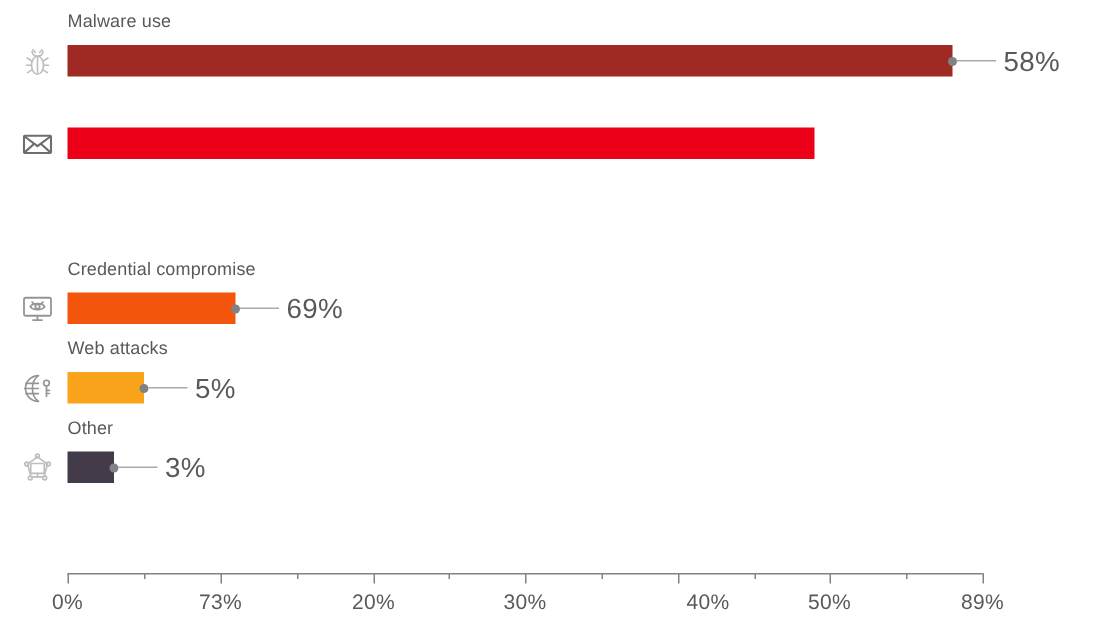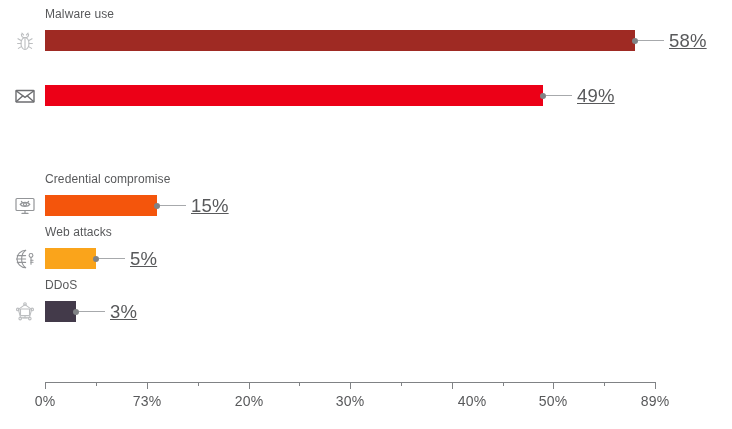--- a/index.html
+++ b/index.html
@@ -63,21 +63,20 @@
   }
 
   
   .callout {
     position: absolute;
     top: 24px;
     height: 21px;
     display: flex;
     align-items: center;
     pointer-events: none;
-    text-decoration: underline;
   }
   .callout .dot {
     width: 6px;
     height: 6px;
     border-radius: 50%;
     background: #808285;
     flex: 0 0 auto;
   }
   .callout .leader {
     height: 1px;
@@ -164,25 +163,20 @@
       <svg width="24" height="24" viewBox="0 0 24 24" fill="none" stroke="#6d6e71" stroke-width="1.4" stroke-linecap="round">
         <rect x="3" y="6.5" width="18" height="11.5" rx="0.6"></rect>
         <path d="M3.4 7 12 13.4 20.6 7"></path>
         <path d="M3.4 17.6 9.6 12"></path>
         <path d="M20.6 17.6 14.4 12"></path>
       </svg>
     </div>
     <div class="bar-track" style="width:498px">
       <div class="bar" style="width:498px;background:#ec0017"></div>
     </div>
-    <div class="callout" style="left:540px">
-      <span class="dot"></span>
-      <span class="leader" style="width:26px"></span>
-      <span class="val">49%</span>
-    </div>
   </div>
 
 
   <div class="row" style="top:171px">
     <div class="row-label">Credential compromise</div>
     <div class="row-icon">
       <svg width="24" height="24" viewBox="0 0 24 24" fill="none" stroke="#939598" stroke-width="1.2" stroke-linecap="round">
         <rect x="3" y="4.5" width="18" height="12" rx="1"></rect>
         <path d="M12 16.5v2.6"></path>
           <path d="M9 19.4h6"></path>
@@ -191,21 +185,21 @@
         <path d="M8.4 7.4 9.6 8.6"></path>
           <path d="M15.6 7.4 14.4 8.6"></path>
       </svg>
     </div>
     <div class="bar-track" style="width:112px">
       <div class="bar" style="width:112px;background:#f4550c"></div>
     </div>
     <div class="callout" style="left:154px">
       <span class="dot"></span>
       <span class="leader" style="width:26px"></span>
-      <span class="val">15%</span>
+      <span class="val">69%</span>
     </div>
   </div>
 
   <div class="row" style="top:224px">
     <div class="row-label">Web attacks</div>
     <div class="row-icon">
       <svg width="24" height="24" viewBox="0 0 24 24" fill="none" stroke="#939598" stroke-width="1.1" stroke-linecap="round">
         <path d="M12.6 3.4a8.6 8.6 0 1 0 0 17.2"></path>
         <path d="M12.6 3.4c-2.6 1.8-4 4.9-4 8.6s1.4 6.8 4 8.6"></path>
         <path d="M4.3 8.6h8.3"></path>
@@ -221,21 +215,21 @@
       <div class="bar" style="width:51px;background:#faa41b"></div>
     </div>
     <div class="callout" style="left:93px">
       <span class="dot"></span>
       <span class="leader" style="width:26px"></span>
       <span class="val">5%</span>
     </div>
   </div>
 
   <div class="row" style="top:277px">
-    <div class="row-label">DDoS</div>
+    <div class="row-label">Other</div>
     <div class="row-icon">
       <svg width="24" height="24" viewBox="0 0 24 24" fill="none" stroke="#bcbec0" stroke-width="1.1" stroke-linecap="round">
         <rect x="7.5" y="9" width="9" height="6.6" rx="0.6"></rect>
         <path d="M12 15.6v2"></path>
           <path d="M9.8 18h4.4"></path>
         <path d="M12 4.6 18.6 9.4 16.4 17.8H7.6L5.4 9.4z"></path>
         <circle cx="12" cy="4" r="1.3"></circle>
         <circle cx="19.2" cy="9.4" r="1.3"></circle>
         <circle cx="4.8" cy="9.4" r="1.3"></circle>
         <circle cx="16.8" cy="18.6" r="1.3"></circle>

